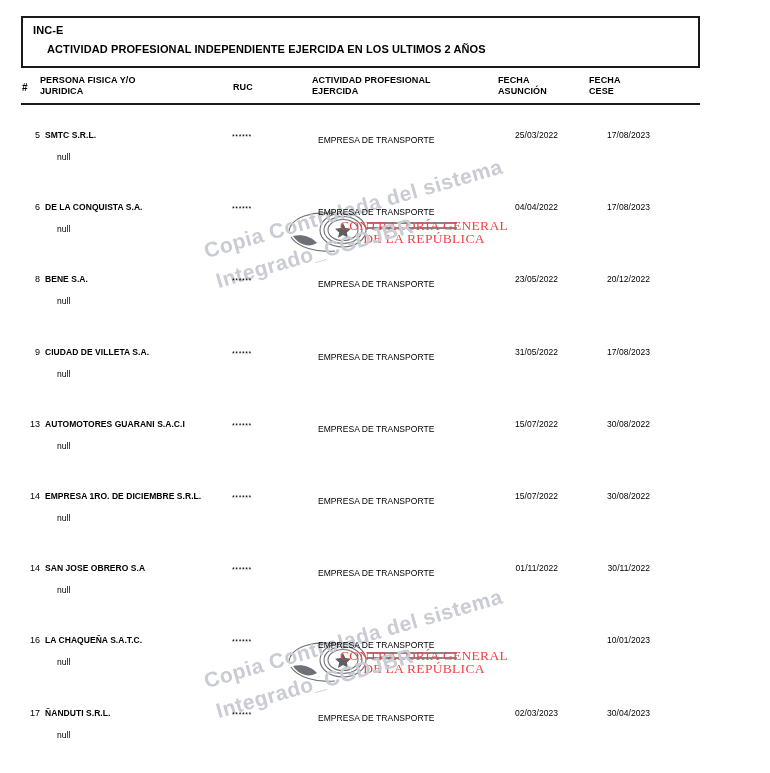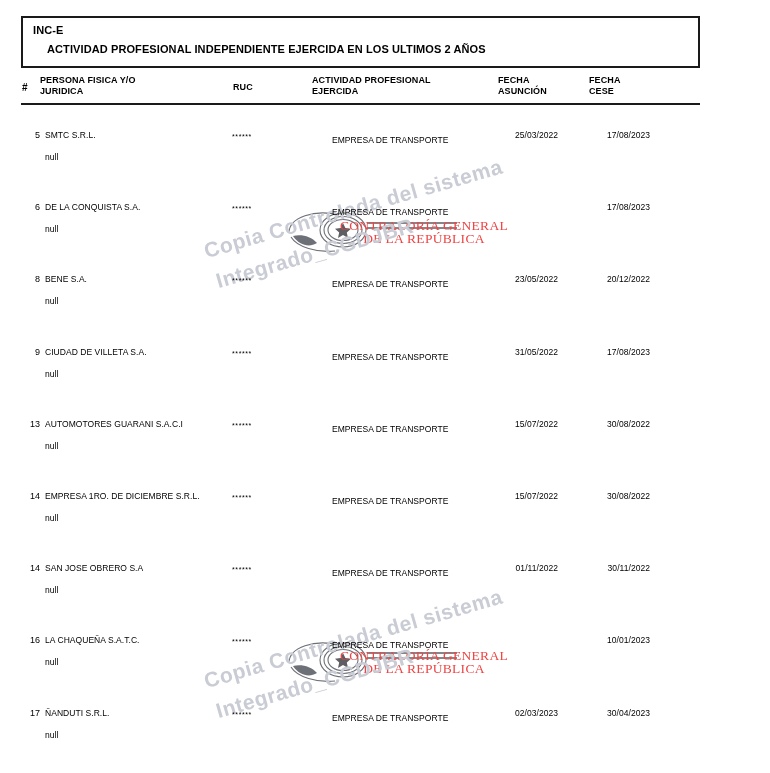--- a/index.html
+++ b/index.html
@@ -96,35 +96,36 @@
   .c-num {
     left: 0;
     top: 0;
     width: 40px;
     text-align: right;
     font-size: 9px;
   }
   .c-name {
     left: 45px;
     top: 0;
+    font-weight: bold;
   }
   .c-null {
-    left: 45px;
+    left: 57px;
     top: 22px;
     font-size: 8.5px;
   }
   .c-ruc {
     left: 232px;
     top: 1px;
     font-size: 7px;
     letter-spacing: 0.6px;
     font-family: "Liberation Sans", sans-serif;
   }
   .c-act {
-    left: 332px;
+    left: 318px;
     top: 5px;
   }
   .c-asun {
     left: 0;
     top: 0;
     width: 558px;
     text-align: right;
   }
   .c-cese {
     left: 0;
@@ -265,20 +266,21 @@
         <div class="cell c-act">EMPRESA DE TRANSPORTE</div>
         <div class="cell c-asun">25/03/2022</div>
         <div class="cell c-cese">17/08/2023</div>
       </div>
       <div class="row" style="top: 196.2px;">
         <div class="cell c-num">6</div>
         <div class="cell c-name">DE LA CONQUISTA S.A.</div>
         <div class="cell c-null">null</div>
         <div class="cell c-ruc">******</div>
         <div class="cell c-act">EMPRESA DE TRANSPORTE</div>
+        <div class="cell c-asun">04/04/2022</div>
         <div class="cell c-cese">17/08/2023</div>
       </div>
       <div class="row" style="top: 268.4px;">
         <div class="cell c-num">8</div>
         <div class="cell c-name">BENE S.A.</div>
         <div class="cell c-null">null</div>
         <div class="cell c-ruc">******</div>
         <div class="cell c-act">EMPRESA DE TRANSPORTE</div>
         <div class="cell c-asun">23/05/2022</div>
         <div class="cell c-cese">20/12/2022</div>

